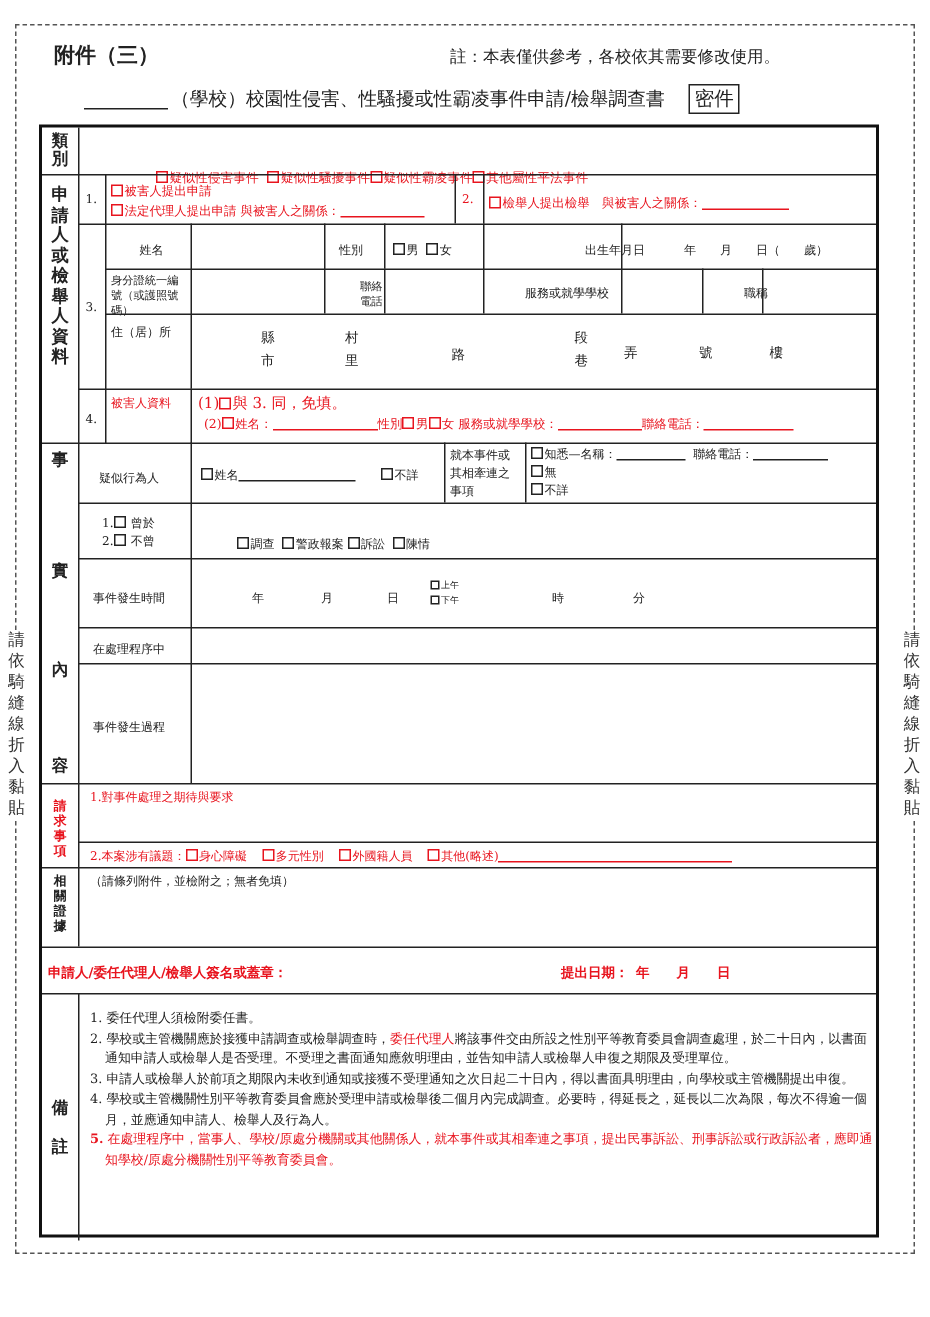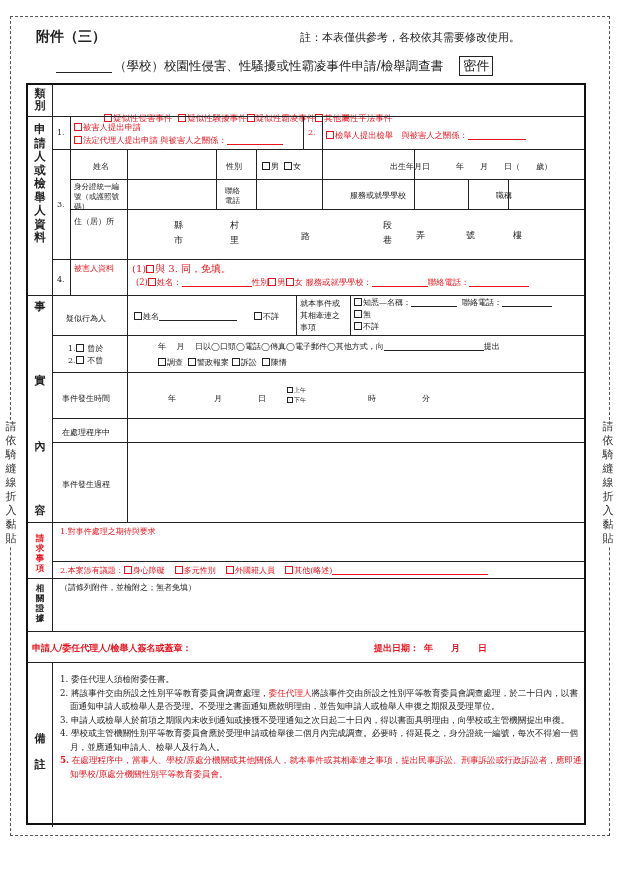--- a/index.html
+++ b/index.html
@@ -84,21 +84,21 @@
   <div class="t" style="left:198px;top:76px;">性別</div>
   <div class="vl" style="left:228px;top:64px;height:30px;"></div>
   <div class="t" style="left:234px;top:76px;"><span><span class="cb"></span><span>男</span></span>&nbsp;&nbsp;<span><span class="cb"></span><span>女</span></span></div>
   <div class="vl" style="left:294px;top:64px;height:60px;"></div>
   <div class="t" style="left:330px;top:76px;margin-left:32px;">出生年月日</div>
   <div class="vl" style="left:386px;top:64px;height:60px;"></div>
   <div class="t" style="left:428px;top:76px;">年　　月　　日（　　歲）</div>
   <div class="hl" style="left:42px;top:94px;width:514px;"></div>
 
   <div class="t" style="left:46px;top:97px;line-height:10px;white-space:normal;width:50px;font-size:7.5px;">身分證統一編號（或護照號碼）</div>
-  <div class="t" style="left:197px;top:101px;line-height:10px;white-space:normal;width:20px;font-size:7.5px;">聯絡電話</div>
+  <div class="t" style="left:212px;top:101px;line-height:10px;white-space:normal;width:20px;font-size:7.5px;">聯絡電話</div>
   <div class="vl" style="left:228px;top:94px;height:30px;"></div>
   <div class="t" style="left:322px;top:105px;">服務或就學學校</div>
   <div class="vl" style="left:440px;top:94px;height:30px;"></div>
   <div class="t" style="left:468px;top:105px;">職稱</div>
   <div class="vl" style="left:480px;top:94px;height:30px;"></div>
   <div class="hl" style="left:42px;top:124px;width:514px;"></div>
 
   <div class="t" style="left:46px;top:131px;">住（居）所</div>
   <div class="t" style="left:146px;top:134px;font-size:9px;">縣</div>
   <div class="t" style="left:146px;top:149px;font-size:9px;">市</div>
@@ -130,21 +130,20 @@
   <div class="vl" style="left:268px;top:210px;height:40px;"></div>
   <div class="t" style="left:272px;top:213px;white-space:normal;width:46px;line-height:12px;">就本事件或其相牽連之事項</div>
   <div class="vl" style="left:322px;top:210px;height:40px;"></div>
   <div class="t" style="left:326px;top:212px;"><span class="cb"></span><span>知悉—名稱：</span><span class="uline" style="width:46px;"></span>&nbsp;&nbsp;<span>聯絡電話：</span><span class="uline" style="width:50px;"></span></div>
   <div class="t" style="left:326px;top:224px;"><span class="cb"></span><span>無</span></div>
   <div class="t" style="left:326px;top:236px;"><span class="cb"></span><span>不詳</span></div>
   <div class="hl" style="left:24px;top:250px;width:532px;"></div>
 
   <div class="t" style="left:40px;top:258px;"><span>1.</span><span class="cb"></span> <span>曾於</span></div>
   <div class="t" style="left:40px;top:270px;"><span>2.</span><span class="cb"></span> <span>不曾</span></div>
-  <div class="t" style="left:130px;top:256px;"><span>年　 月　 日以◯口頭◯電話◯傳真◯電子郵件◯其他方式，向</span><span class="uline" style="width:100px;"></span><span>提出</span></div>
   <div class="t" style="left:130px;top:272px;"><span><span class="cb"></span><span>調查</span></span>&nbsp;&nbsp;<span><span class="cb"></span><span>警政報案</span></span> <span><span class="cb"></span><span>訴訟</span></span>&nbsp;&nbsp;<span><span class="cb"></span><span>陳情</span></span></div>
   <div class="hl" style="left:24px;top:287px;width:532px;"></div>
 
   <div class="t" style="left:34px;top:308px;">事件發生時間</div>
   <div class="t" style="left:140px;top:308px;">年</div>
   <div class="t" style="left:186px;top:308px;">月</div>
   <div class="t" style="left:230px;top:308px;">日</div>
   <div class="t" style="left:259px;top:301px;font-size:6px;"><span class="cb" style="width:6px;height:6px;"></span><span>上午</span></div>
   <div class="t" style="left:259px;top:311px;font-size:6px;"><span class="cb" style="width:6px;height:6px;"></span><span>下午</span></div>
   <div class="t" style="left:340px;top:308px;">時</div>
@@ -171,23 +170,23 @@
   <div class="t red" style="left:4px;top:557px;font-size:9px;font-weight:bold;">申請人/委任代理人/檢舉人簽名或蓋章：</div>
   <div class="t red" style="left:346px;top:557px;font-size:9px;font-weight:bold;">提出日期：</div>
   <div class="t red" style="left:396px;top:557px;font-size:9px;font-weight:bold;">年　　月　　日</div>
   <div class="hl" style="left:0;top:577px;width:556px;"></div>
 
   <div class="vtext" style="left:4px;top:648px;width:16px;">備</div>
   <div class="vtext" style="left:4px;top:674px;width:16px;">註</div>
 
   <div class="notes">
     <div class="item"><span>1.</span> <span>委任代理人須檢附委任書。</span></div>
-    <div class="item"><span>2.</span> <span>將該事件交由所設之性別平等教育委員會調查處理，</span><span class="red">委任代理人</span><span>將該事件交由所設之性別平等教育委員會調查處理，於二十日內，以書面通知申請人或檢舉人是否受理。不受理之書面通知應敘明理由，並告知申請人或檢舉人申復之期限及受理單位。</span></div>
+    <div class="item"><span>2.</span> <span>學校或主管機關應於接獲申請調查或檢舉調查時，</span><span class="red">委任代理人</span><span>將該事件交由所設之性別平等教育委員會調查處理，於二十日內，以書面通知申請人或檢舉人是否受理。不受理之書面通知應敘明理由，並告知申請人或檢舉人申復之期限及受理單位。</span></div>
     <div class="item"><span>3.</span> <span>申請人或檢舉人於前項之期限內未收到通知或接獲不受理通知之次日起二十日內，得以書面具明理由，向學校或主管機關提出申復。</span></div>
-    <div class="item"><span>4.</span> <span>學校或主管機關性別平等教育委員會應於受理申請或檢舉後二個月內完成調查。必要時，得延長之，身分證統一編號，每次不得逾一個月，並應通知申請人、檢舉人及行為人。</span></div>
+    <div class="item"><span>4.</span> <span>學校或主管機關性別平等教育委員會應於受理申請或檢舉後二個月內完成調查。必要時，得延長之，延長以二次為限，每次不得逾一個月，並應通知申請人、檢舉人及行為人。</span></div>
     <div class="item red"><span style="font-weight:bold;">5.</span> <span>在處理程序中，當事人、學校/原處分機關或其他關係人，就本事件或其相牽連之事項，提出民事訴訟、刑事訴訟或行政訴訟者，應即通知學校/原處分機關性別平等教育委員會。</span></div>
   </div>
 </div>
 
 <style>
   
   .form::after { content: ""; position: absolute; left: 24px; top: 577px; height: 165px; border-left: 1px solid #222; }
   .form > .vl[style*="top:0;height:654px"] { height: 546px !important; }
 </style>
 

